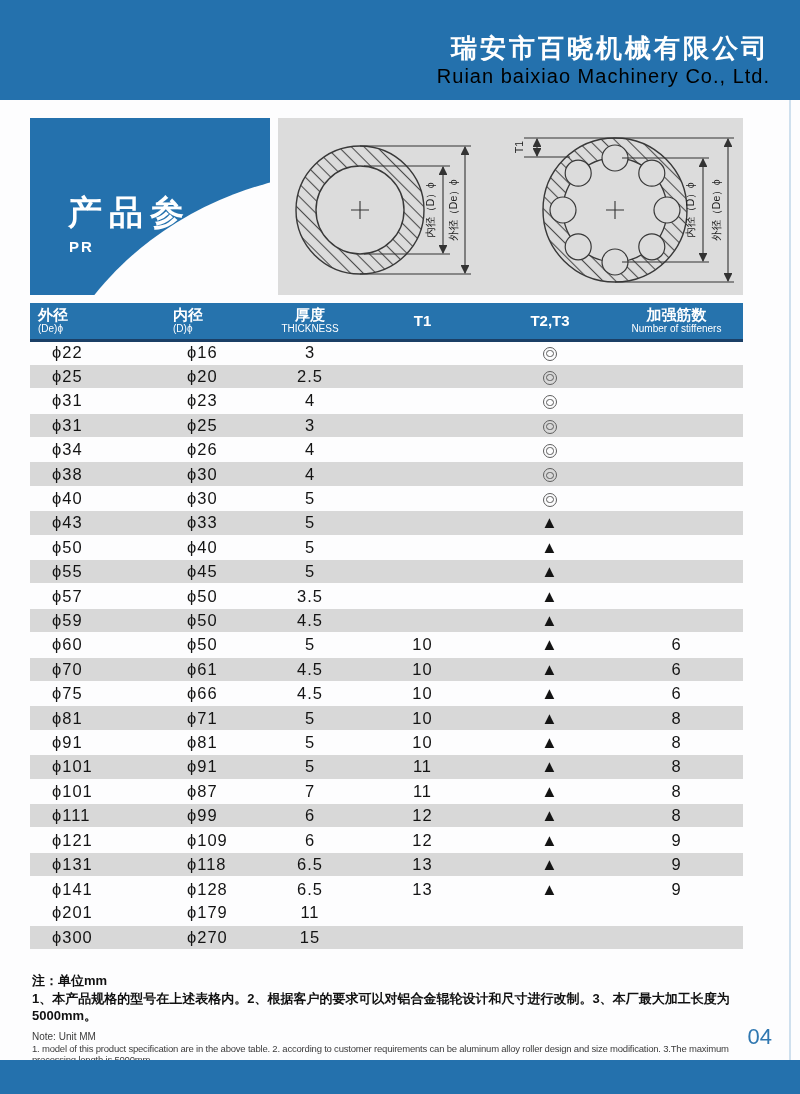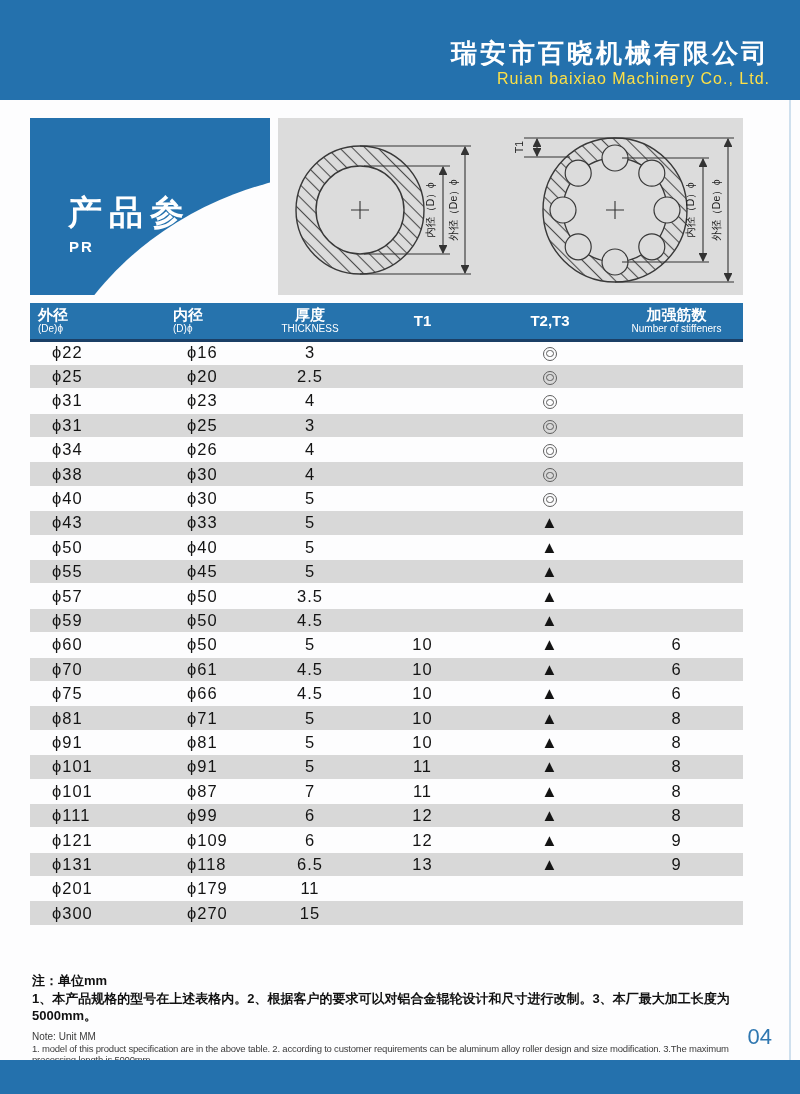--- a/index.html
+++ b/index.html
@@ -4,21 +4,21 @@
 <style>
   * { margin:0; padding:0; box-sizing:border-box; }
   body { background:#e8e8e8; font-family:"Liberation Sans","DejaVu Sans",sans-serif; }
   .page { position:relative; width:800px; height:1094px; background:#fdfdfe; overflow:hidden; margin:0 auto; }
 
   
   .topbar { position:absolute; left:0; top:0; width:800px; height:100px; background:#2471ad;
             display:flex; flex-direction:column; align-items:flex-end; justify-content:flex-end;
             padding:0 30px 12px 0; }
   .co-zh { color:#ffffff; font-size:26px; font-weight:bold; letter-spacing:3px; line-height:1.1; }
-  .co-en { color:#fde047; font-size:16px; letter-spacing:1px; margin-top:2px; }
+  .co-en { color:#000000; font-size:20px; letter-spacing:1px; margin-top:2px; }
 
   
   .title-panel { position:absolute; left:30px; top:118px; width:240px; height:177px; display:block; }
   .tp-zh { font-size:34px; font-weight:bold; fill:#ffffff; letter-spacing:7px; }
   .tp-en { font-size:15px; font-weight:bold; fill:#ffffff; letter-spacing:2px; }
 
   
   .diagram-panel { position:absolute; left:278px; top:118px; width:465px; height:177px; background:#dcdcdc; }
   .diagram-panel svg { position:absolute; top:0; display:block; }
   .dg-label { font-size:10.5px; fill:#222; }
@@ -331,20 +331,28 @@
         </tr>
         <tr class="even">
           <td>ϕ131</td>
           <td>ϕ118</td>
           <td>6.5</td>
           <td>13</td>
           <td class="sym-tri">▲</td>
           <td>9</td>
         </tr>
         <tr class="odd">
+          <td>ϕ141</td>
+          <td>ϕ128</td>
+          <td>6.5</td>
+          <td>13</td>
+          <td class="sym-tri">▲</td>
+          <td>9</td>
+        </tr>
+        <tr class="odd">
           <td>ϕ201</td>
           <td>ϕ179</td>
           <td>11</td>
           <td></td>
           <td></td>
           <td></td>
         </tr>
         <tr class="even">
           <td>ϕ300</td>
           <td>ϕ270</td>

